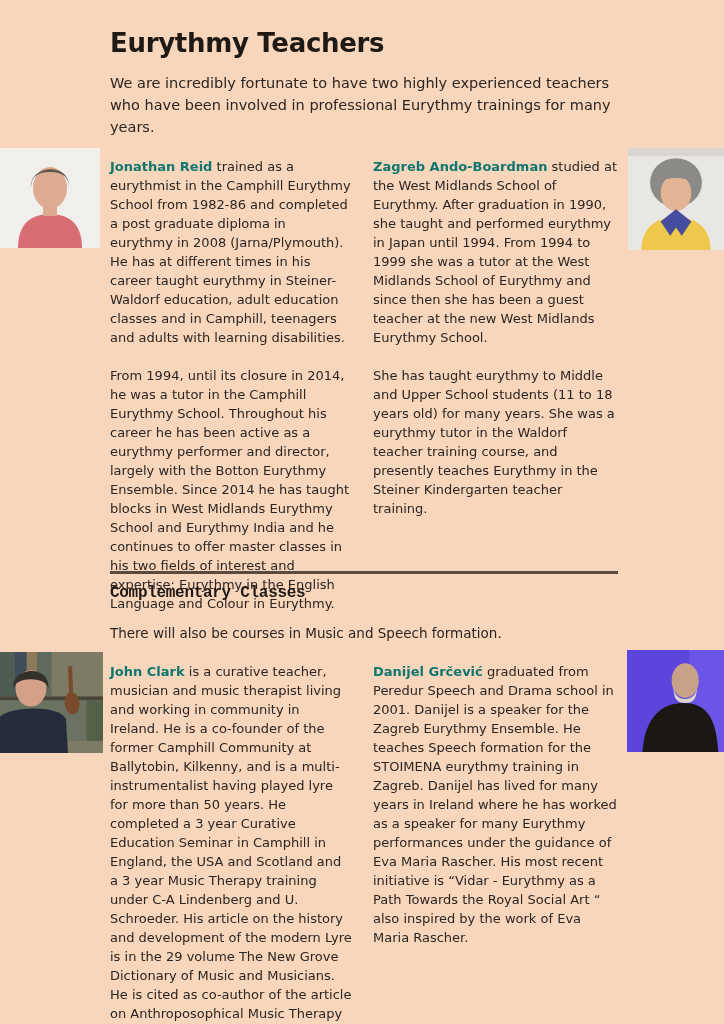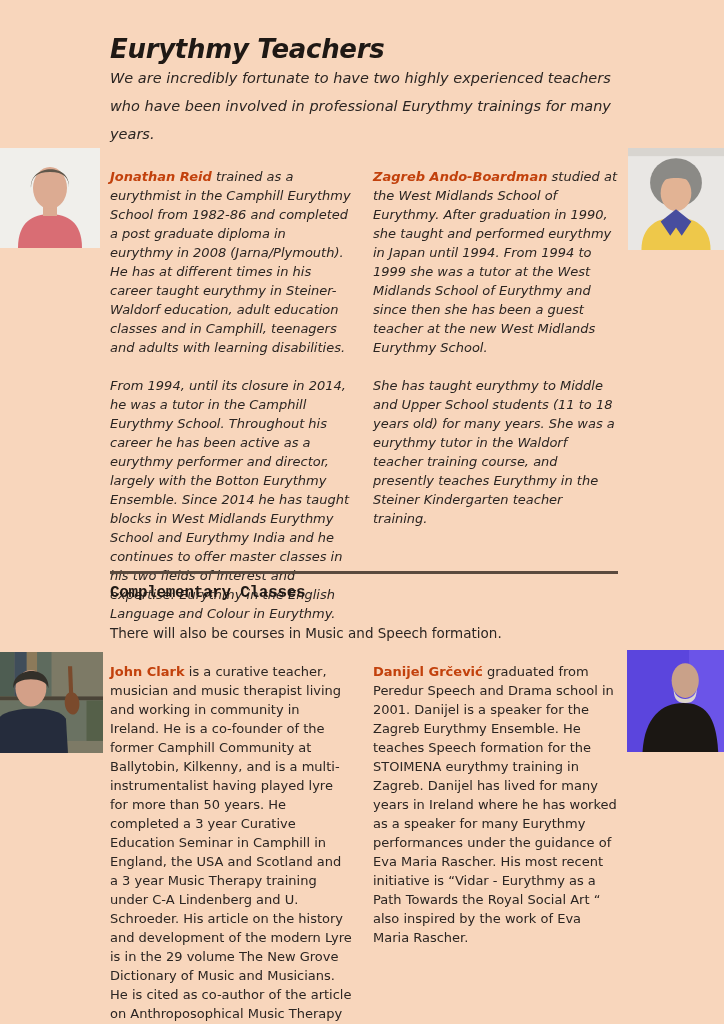--- a/index.html
+++ b/index.html
@@ -17,57 +17,57 @@
   
   .photo { position: absolute; overflow: hidden; }
   .photo svg { display: block; width: 100%; height: 100%; }
   .photo-tl { left: 0;   top: 148px; width: 100px; height: 100px; }
   .photo-tr { left: 628px; top: 148px; width: 96px;  height: 102px; }
   .photo-bl { left: 0;   top: 652px; width: 103px; height: 101px; }
   .photo-br { left: 627px; top: 650px; width: 97px;  height: 102px; }
 
   
   .section { position: absolute; left: 110px; width: 508px; }
-  .section-teachers { top: 34px; font-style: italic; }
+  .section-teachers { top: 28px; }
   .section-classes  { top: 584px; }
 
   h1, h2 {
     font-family: "DejaVu Sans", sans-serif;
     font-weight: 700;
     color: #1f1915;
     letter-spacing: -0.3px;
   }
   h1 { font-size: 26px; }
   h2 { font-size: 16px; font-family: Liberation Mono, monospace; }
 
   .intro {
-    margin-top: 0;
+    margin-top: 14px;
     font-size: 14.5px;
-    line-height: 28px;
+    line-height: 22px;
     max-width: 516px;
   }
   .classes-intro {
     margin-top: 22px;
     font-size: 13.5px;
     line-height: 19px;
   }
 
   .cols {
     display: grid;
     grid-template-columns: 242px 245px;
     column-gap: 21px;
     margin-top: 19px;
   }
   .bio p {
     font-size: 13px;
     line-height: 19px;
     margin-bottom: 19px;
   }
   .bio p:last-child { margin-bottom: 0; }
-  .bio strong { font-weight: 700; color: #c2410c; }
+  .bio strong { font-weight: 700; color: #0f766e; }
 
   .divider {
     position: absolute;
     left: 110px;
     top: 571px;
     width: 508px;
     height: 3px;
     background: #5a4a3e;
     border: none;
   }

